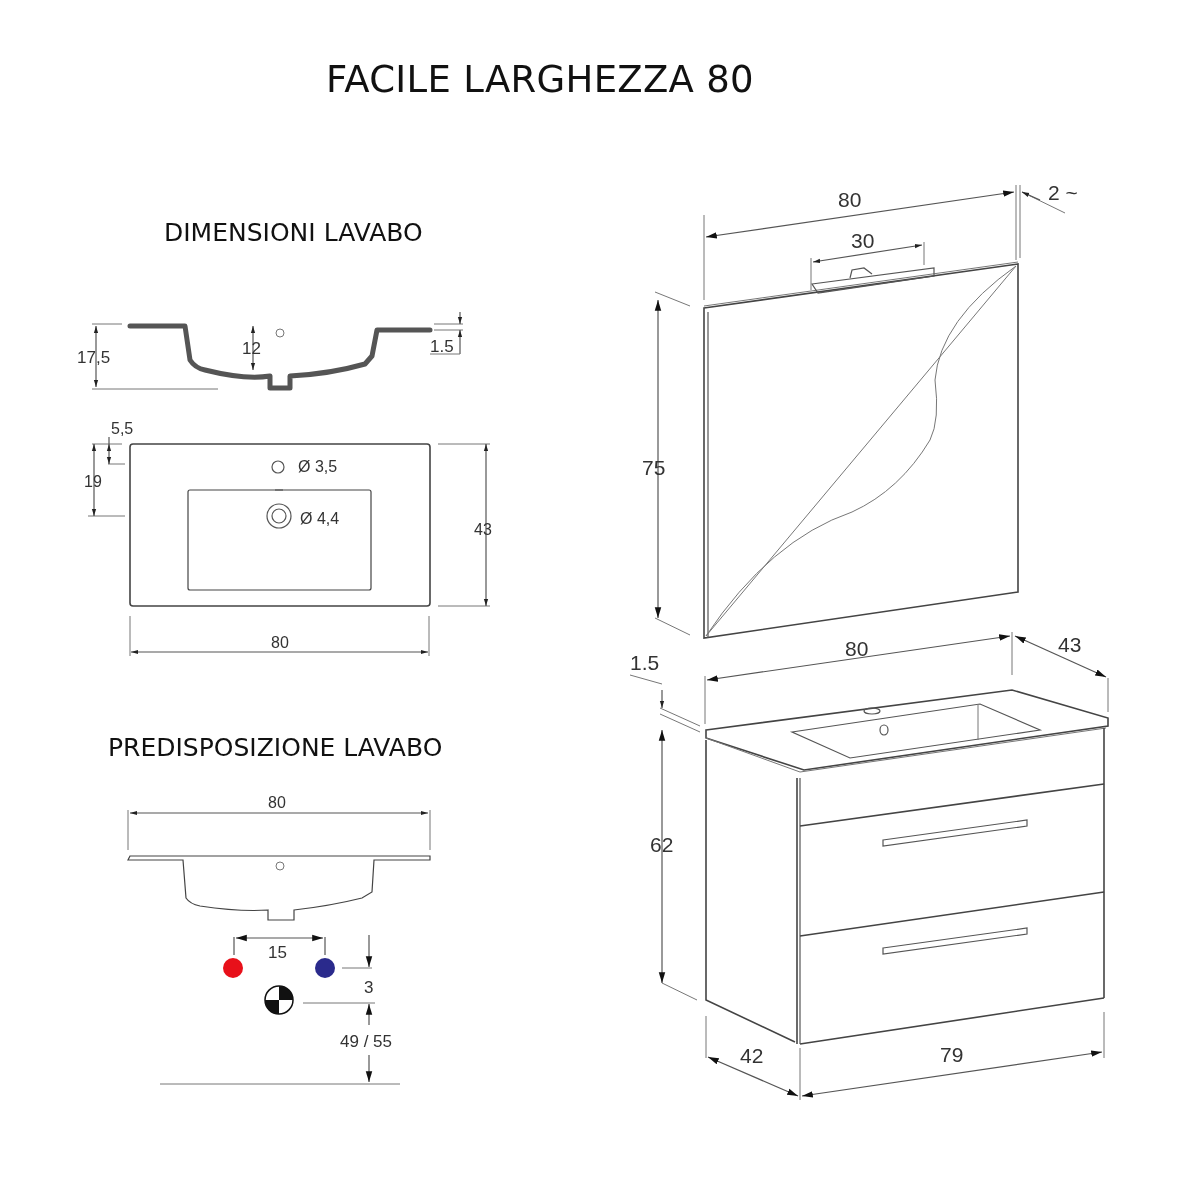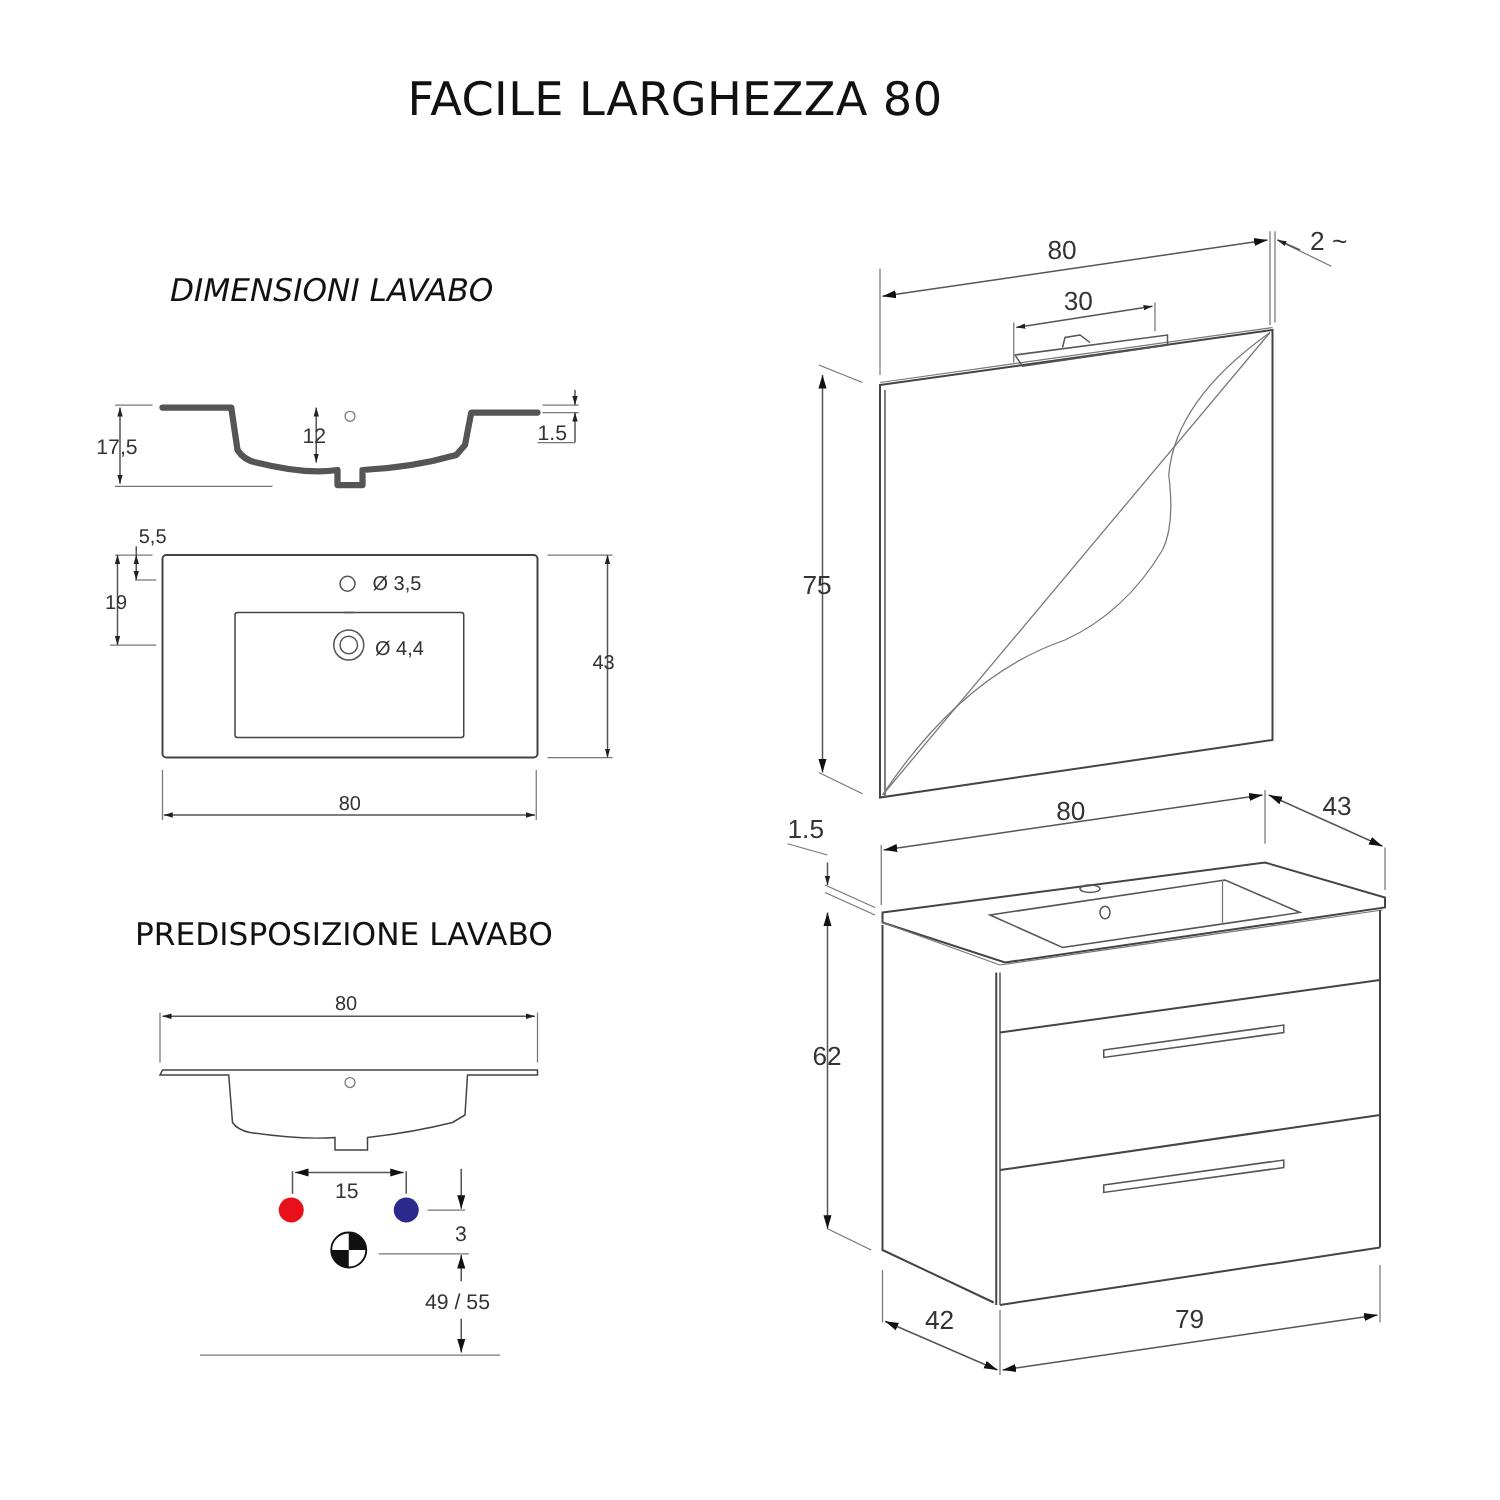--- a/index.html
+++ b/index.html
@@ -10,21 +10,21 @@
     .dim { font-family: "Liberation Sans", sans-serif; fill: #333; }
     .ln { stroke: #555; stroke-width: 1.2; fill: none; }
     .thin { stroke: #777; stroke-width: 1; fill: none; }
     .outline { stroke: #444; stroke-width: 1.6; fill: none; }
     .thick { stroke: #555; stroke-width: 5; fill: none; stroke-linejoin: round; stroke-linecap: round; }
   </style>
 </head>
 <body>
 
 <div class="title">FACILE LARGHEZZA 80</div>
-<div class="section-title" style="left:136px; top:218px;font-style:italic;">DIMENSIONI LAVABO</div>
+<div class="section-title" style="left:164px; top:218px;">DIMENSIONI LAVABO</div>
 <div class="section-title" style="left:108px; top:733px;">PREDISPOSIZIONE LAVABO</div>
 
 <svg width="1200" height="1200" viewBox="0 0 1200 1200">
   <defs>
     <marker id="arr" viewBox="0 0 10 10" refX="10" refY="5" markerWidth="9" markerHeight="9" orient="auto-start-reverse">
       <path d="M0,2 L10,5 L0,8 z" fill="#111"></path>
     </marker>
     <marker id="arrS" viewBox="0 0 10 10" refX="10" refY="5" markerWidth="6" markerHeight="6" orient="auto-start-reverse">
       <path d="M0,2 L10,5 L0,8 z" fill="#222"></path>
     </marker>

